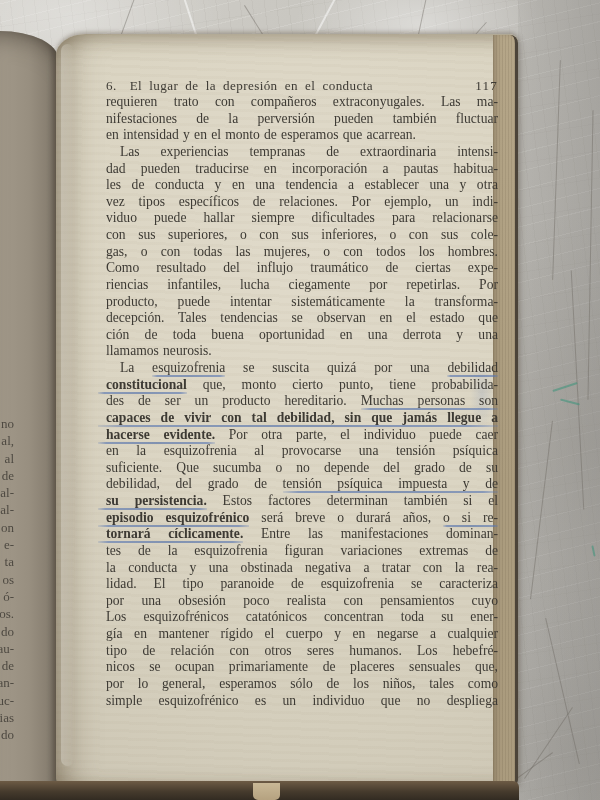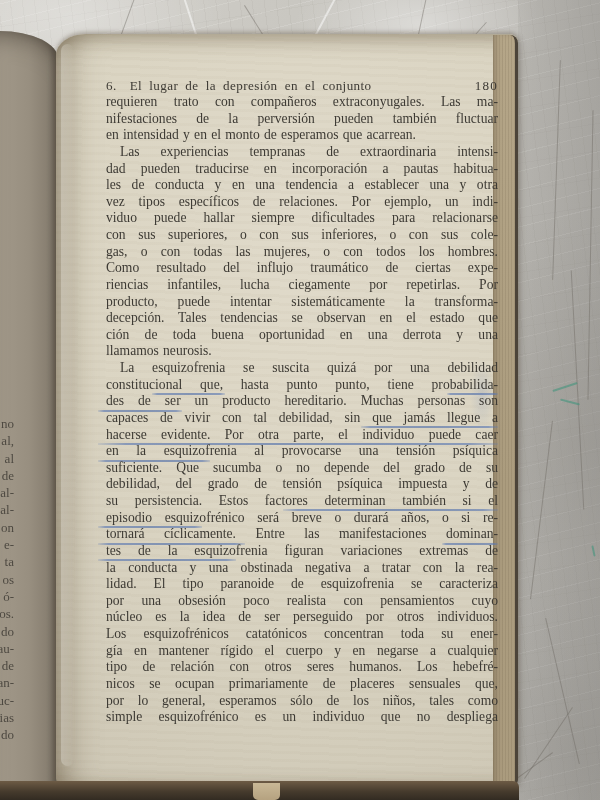--- a/index.html
+++ b/index.html
@@ -93,23 +93,23 @@
   .pg-num{ margin-left:auto; letter-spacing:1.2px; }
   .pg-body{ font-size:13.6px; line-height:16.62px; word-spacing:.8px; }
   .line{ text-align:justify; text-align-last:justify; }
   .line.nj{ text-align-last:left; }
   .line.ind{ text-indent:14px; }
   .ul{
     background-image:linear-gradient(to right,
       rgba(88,118,178,.15), rgba(88,118,178,.62) 7%,
       rgba(66,100,166,.58) 50%, rgba(88,118,178,.62) 93%, rgba(88,118,178,.2));
     background-repeat:no-repeat; background-size:100% 2px; background-position:0 100%;
-    padding-bottom:20px;
-  }
-  .ul.lead{ padding-left:8px; margin-left:-8px; }
+    padding-bottom:2px;
+  }
+  .ul.lead{ padding-left:8px; margin-left:-8px;font-weight:bold; }
   
   .bottom-edge{
     position:absolute; left:0; top:781px; width:519px; height:19px;
     background:linear-gradient(to bottom,#6d5b45,#463b2d 55%,#322b22);
     border-top-right-radius:6px;
   }
   .page-marker{
     position:absolute; left:253px; top:783px; width:27px; height:17px;
     background:linear-gradient(#c9b896,#b5a280); border-radius:0 0 5px 5px;
   }
@@ -164,56 +164,55 @@
   </div>
 
   <div class="right-page">
     <div class="gutter-light"></div>
     <div class="fore-edge"></div>
     <div class="smudge"></div>
 
     <div class="text-col">
       <div class="pg-header">
         <span class="chapter">6.</span>
-        <span class="running-title">El lugar de la depresión en el conjunto</span>
-        <span class="pg-num">180</span>
+        <span class="running-title">El lugar de la depresión en el conducta</span>
+        <span class="pg-num">117</span>
       </div>
       <div class="pg-body" id="body-text">
           <div class="line"><span>requieren trato con compañeros extraconyugales. Las ma-</span></div>
           <div class="line"><span>nifestaciones de la perversión pueden también fluctuar</span></div>
           <div class="line nj"><span>en intensidad y en el monto de esperamos que acarrean.</span></div>
           <div class="line ind"><span>Las experiencias tempranas de extraordinaria intensi-</span></div>
           <div class="line"><span>dad pueden traducirse en incorporación a pautas habitua-</span></div>
           <div class="line"><span>les de conducta y en una tendencia a establecer una y otra</span></div>
           <div class="line"><span>vez tipos específicos de relaciones. Por ejemplo, un indi-</span></div>
           <div class="line"><span>viduo puede hallar siempre dificultades para relacionarse</span></div>
           <div class="line"><span>con sus superiores, o con sus inferiores, o con sus cole-</span></div>
           <div class="line"><span>gas, o con todas las mujeres, o con todos los hombres.</span></div>
           <div class="line"><span>Como resultado del influjo traumático de ciertas expe-</span></div>
           <div class="line"><span>riencias infantiles, lucha ciegamente por repetirlas. Por</span></div>
           <div class="line"><span>producto, puede intentar sistemáticamente la transforma-</span></div>
           <div class="line"><span>decepción. Tales tendencias se observan en el estado que</span></div>
           <div class="line"><span>ción de toda buena oportunidad en una derrota y una</span></div>
           <div class="line nj"><span>llamamos neurosis.</span></div>
           <div class="line ind"><span>La </span><span class="ul">esquizofrenia</span><span> se suscita quizá por una </span><span class="ul">debilidad</span></div>
-          <div class="line"><span class="ul lead">constitucional</span><span> que, hasta punto punto, tiene probabilida-</span></div>
+          <div class="line"><span class="ul lead">constitucional</span><span> que, monto cierto punto, tiene probabilida-</span></div>
           <div class="line"><span>des de ser un producto hereditario. </span><span class="ul">Muchas personas son</span></div>
           <div class="line"><span class="ul lead">capaces de vivir con tal debilidad, sin que jamás llegue a</span></div>
           <div class="line"><span class="ul lead">hacerse evidente.</span><span> Por otra parte, el individuo puede caer</span></div>
           <div class="line"><span>en la esquizofrenia al provocarse una tensión psíquica</span></div>
           <div class="line"><span>suficiente. Que sucumba o no depende del grado de su</span></div>
           <div class="line"><span>debilidad, del grado de </span><span class="ul">tensión psíquica impuesta y de</span></div>
           <div class="line"><span class="ul lead">su persistencia.</span><span> Estos factores determinan también si el</span></div>
           <div class="line"><span class="ul lead">episodio esquizofrénico</span><span> será breve o durará años, </span><span class="ul">o si re-</span></div>
           <div class="line"><span class="ul lead">tornará cíclicamente.</span><span> Entre las manifestaciones dominan-</span></div>
           <div class="line"><span>tes de la esquizofrenia figuran variaciones extremas de</span></div>
           <div class="line"><span>la conducta y una obstinada negativa a tratar con la rea-</span></div>
           <div class="line"><span>lidad. El tipo paranoide de esquizofrenia se caracteriza</span></div>
           <div class="line"><span>por una obsesión poco realista con pensamientos cuyo</span></div>
-          <div class="line"><span>núcleo es la idea de ser perseguido por otros individuos.</span></div>
           <div class="line"><span>Los esquizofrénicos catatónicos concentran toda su ener-</span></div>
           <div class="line"><span>gía en mantener rígido el cuerpo y en negarse a cualquier</span></div>
           <div class="line"><span>tipo de relación con otros seres humanos. Los hebefré-</span></div>
           <div class="line"><span>nicos se ocupan primariamente de placeres sensuales que,</span></div>
           <div class="line"><span>por lo general, esperamos sólo de los niños, tales como</span></div>
           <div class="line"><span>simple esquizofrénico es un individuo que no despliega</span></div>
         </div>
     </div>
   </div>
 

